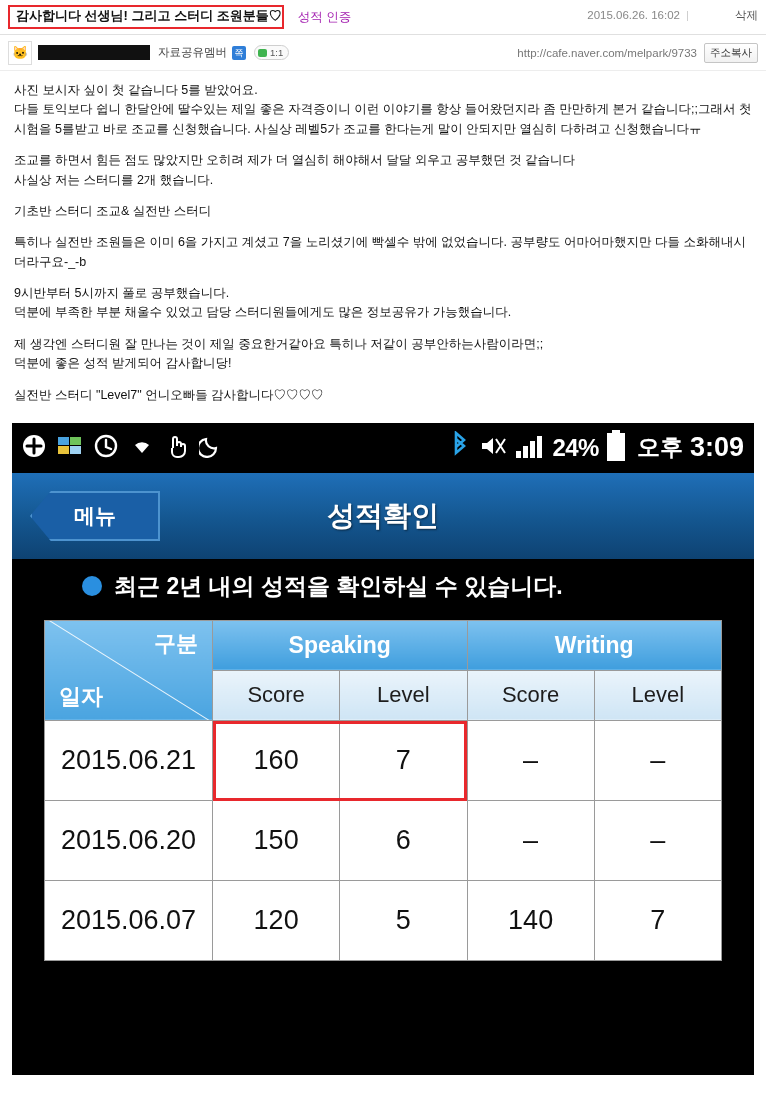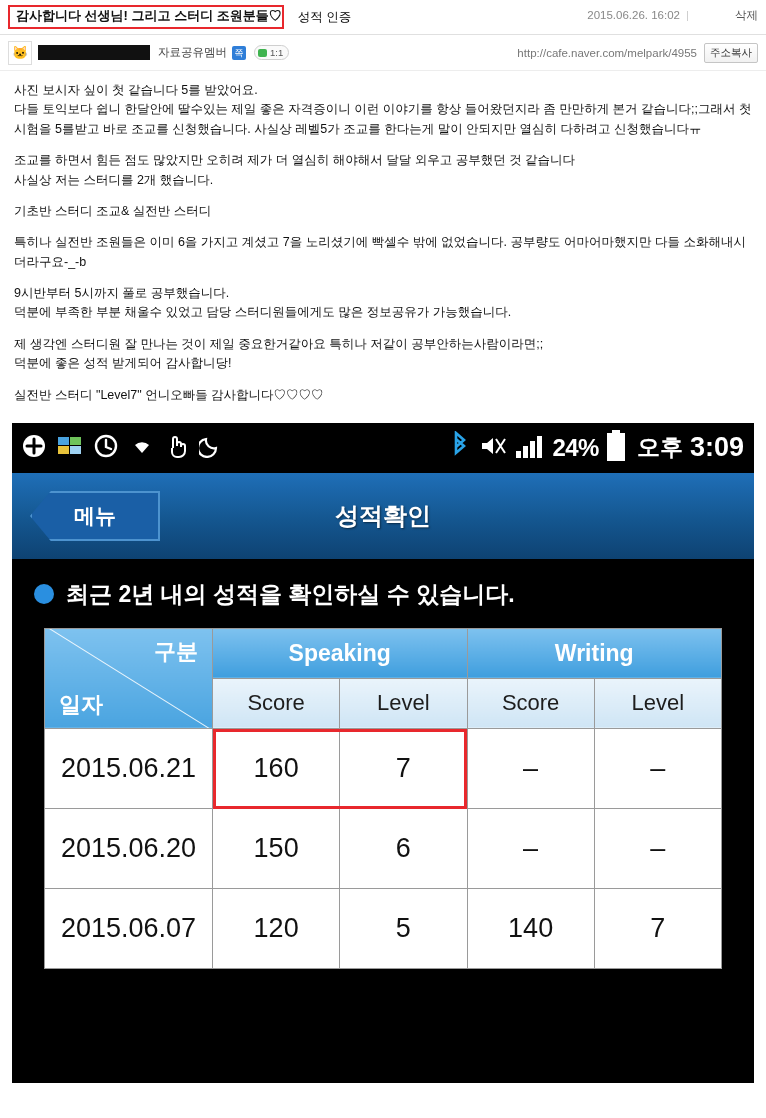--- a/index.html
+++ b/index.html
@@ -26,21 +26,21 @@
     padding: 2px 0 3px 6px;
     font-size: 13px;
     color: #111;
     font-weight: bold;
     line-height: 1.1;
     white-space: nowrap;
   }
   .board-name {
     margin-left: 14px;
     font-size: 12.5px;
-    color: #000000;
+    color: #a21caf;
   }
   .topbar-right {
     position: absolute;
     right: 8px;
     top: 0;
     height: 30px;
     display: flex;
     align-items: center;
     font-size: 11.5px;
     color: #888;
@@ -177,33 +177,34 @@
     color: #fff;
     font-size: 21px;
     font-weight: bold;
     clip-path: polygon(16% 0%, 100% 0%, 100% 100%, 16% 100%, 0% 50%);
   }
   .app-title {
     position: absolute;
     left: 0; right: 0;
     text-align: center;
     color: #fff;
-    font-size: 24px;
+    font-size: 28px;
     font-weight: bold;
     text-shadow: 1px 1px 2px rgba(0,0,0,.5);
     pointer-events: none;
   }
   .notice {
     background: #000;
     color: #fff;
     display: flex;
     align-items: center;
-    padding: 20px 0 12px 22px;
+    padding: 12px 0 12px 22px;
     font-size: 23px;
     font-weight: bold;
+    margin-left: 48px;
   }
   .notice .bullet {
     width: 20px; height: 20px;
     border-radius: 50%;
     background: #2a8fe0;
     display: inline-block;
     margin-right: 12px;
     flex: none;
   }
 
@@ -284,21 +285,21 @@
   <div class="authorbar">
     <div class="avatar">🐱</div>
     <span class="nick-mask"></span>
     <span class="grade">자료공유멤버</span>
     <span class="badge-blue">쪽</span>
     <span class="chat-pill">
       <span class="chat-dot"></span>
       <span>1:1</span>
     </span>
     <div class="authorbar-right">
-      <span class="url-text">http://cafe.naver.com/melpark/4955</span>
+      <span class="url-text">http://cafe.naver.com/melpark/9733</span>
       <span class="copy-btn">주소복사</span>
     </div>
   </div>
 
   <div class="post-body">
     <p> 사진 보시자 싶이 첫 같습니다 5를 받았어요.</p>
     <p class="tight">다들 토익보다 쉽니 한달안에 딸수있는 제일 좋은 자격증이니 이런 이야기를 항상 들어왔던지라 좀 만만하게 본거 같습니다;;그래서 첫 시험을 5를받고 바로 조교를 신청했습니다. 사실상 레벨5가 조교를 한다는게 말이 안되지만 열심히 다하려고 신청했습니다ㅠ</p>
     <p class="gap">조교를 하면서 힘든 점도 많았지만 오히려 제가 더 열심히 해야해서 달달 외우고 공부했던 것 같습니다</p>
     <p class="tight">사실상 저는 스터디를 2개 했습니다.</p>
     <p class="gap">기초반 스터디 조교&amp; 실전반 스터디</p>

